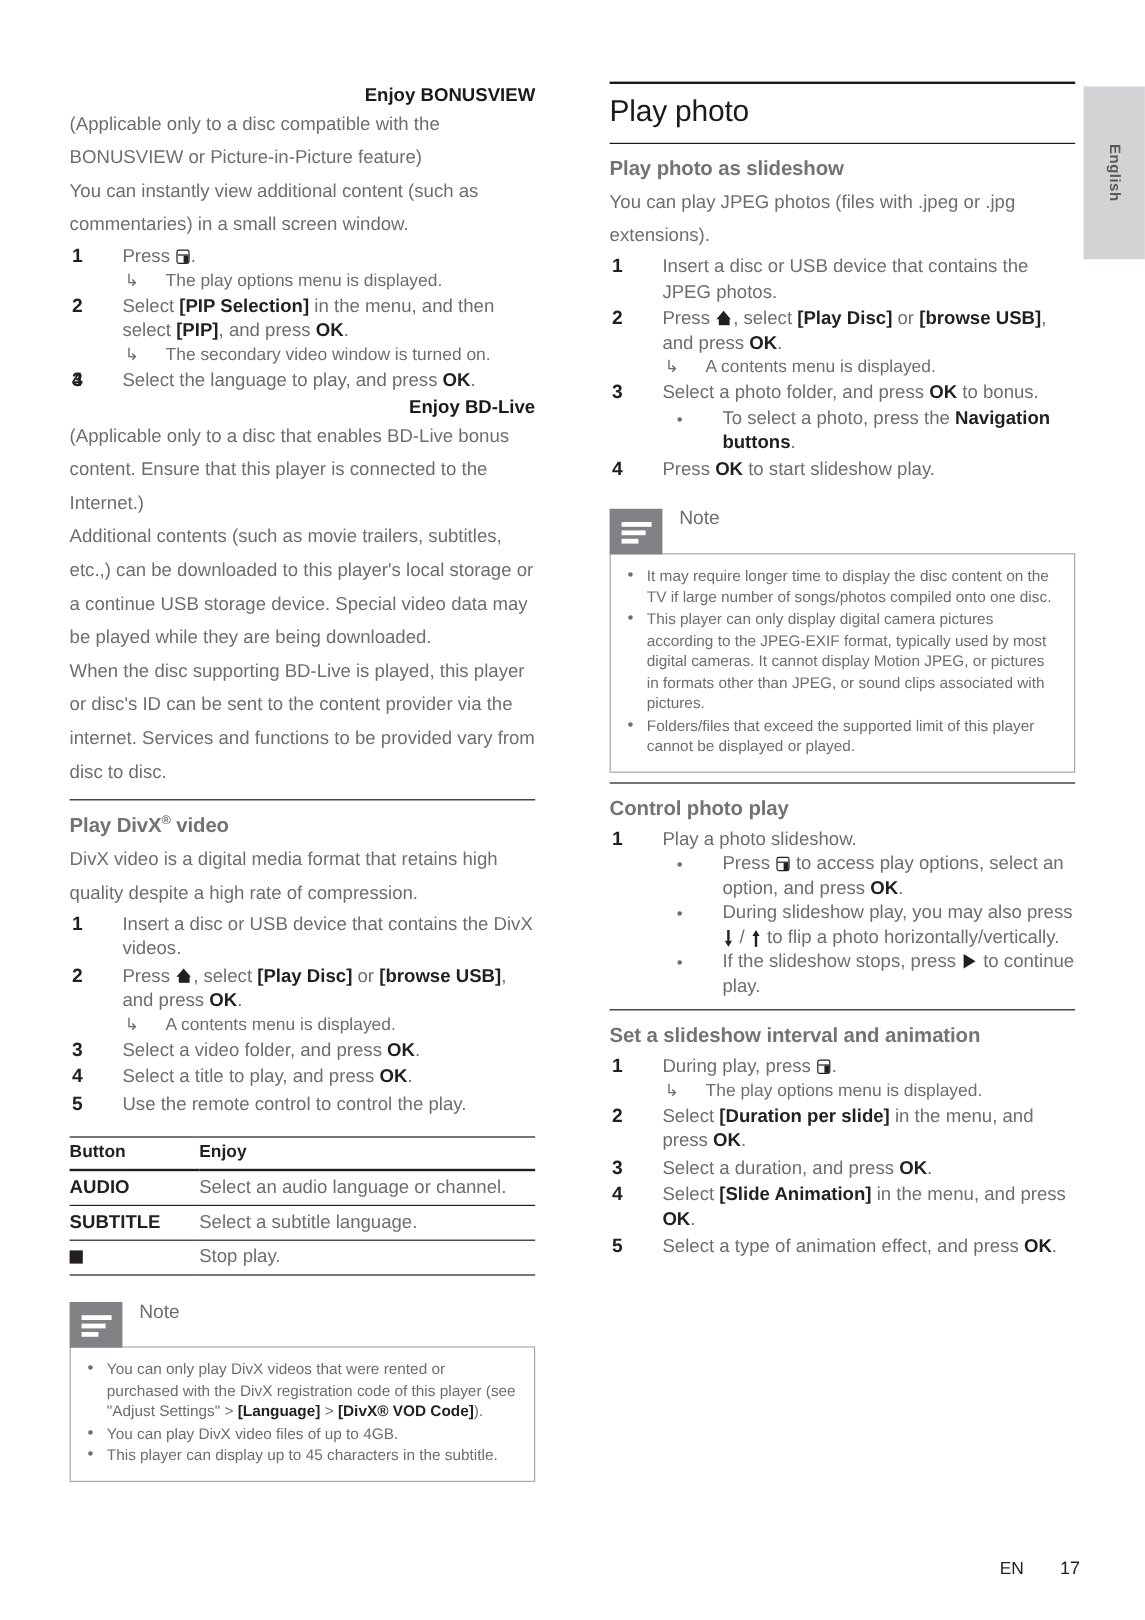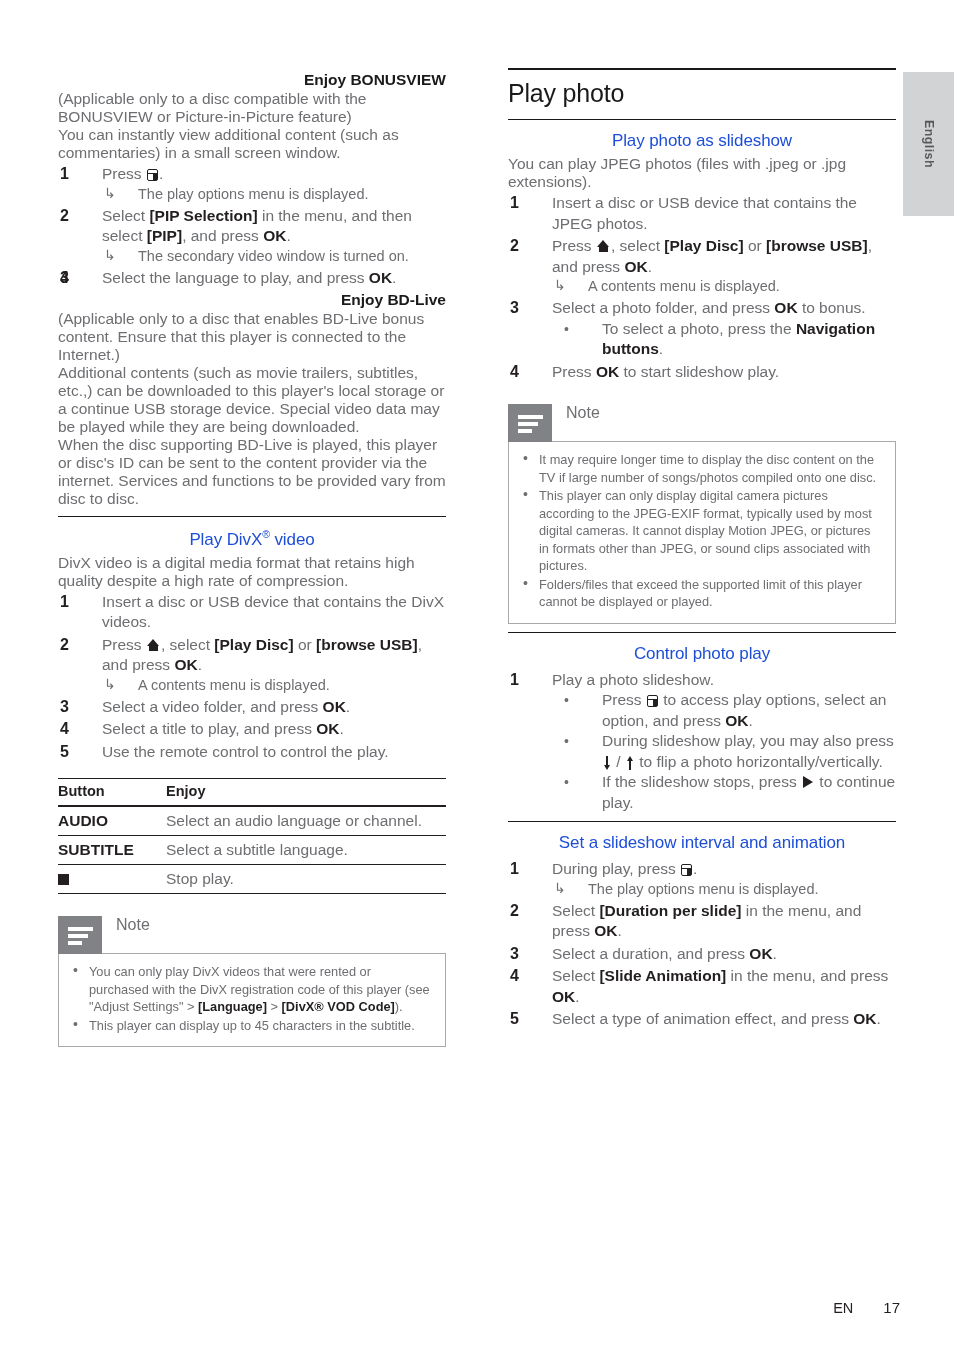--- a/index.html
+++ b/index.html
@@ -54,43 +54,42 @@
     font-weight: normal;
     color: #1a1a1a;
     margin: 0;
     padding: 9px 0 11px 0;
     border-top: 2.5px solid #1a1a1a;
     border-bottom: 1.3px solid #1a1a1a;
     letter-spacing: -0.2px;
   }
   .h2 {
     font-size: 17px;
-    font-weight: normal;
-    color: #1d4ed8;
+    font-weight: bold;
+    color: #737373;
     margin: 0;
     padding: 11px 0 4px 0;
     letter-spacing: -0.1px;
-    text-align: center;
   }
   .h2.ruled {
     border-top: 1.6px solid #1a1a1a;
     padding-top: 11px;
     margin-top: 8px;
   }
   .h3 {
     font-size: 15.5px;
     font-weight: bold;
     color: #1a1a1a;
     margin: 0;
     padding: 3px 0 1px 0;
     text-align: right;
   }
   .para {
     font-size: 15.5px;
-    line-height: 18px;
+    line-height: 28px;
     color: #6d6e71;
     margin: 0;
     padding: 0;
   }
   b, .b { color: #231f20; font-weight: bold; }
 
   
   ol.steps { list-style: none; margin: 0; padding: 0; }
   ol.steps > li {
     position: relative;
@@ -457,20 +456,21 @@
         <div class="note-icon">
             <i></i>
             <i></i>
             <i></i>
           </div>
         <div class="note-title">Note</div>
       </div>
       <div class="note-body">
         <ul>
           <li><span>You can only play DivX videos that were rented or purchased with the DivX registration code of this player (see "Adjust Settings" &gt; </span><b>[Language]</b><span> &gt; </span><b>[DivX® VOD Code]</b><span>).</span></li>
+          <li>You can play DivX video files of up to 4GB.</li>
           <li>This player can display up to 45 characters in the subtitle.</li>
         </ul>
       </div>
     </div>
 
   </div>
 
   <div class="col col-right">
 
     <h1 class="h1">Play photo</h1>

